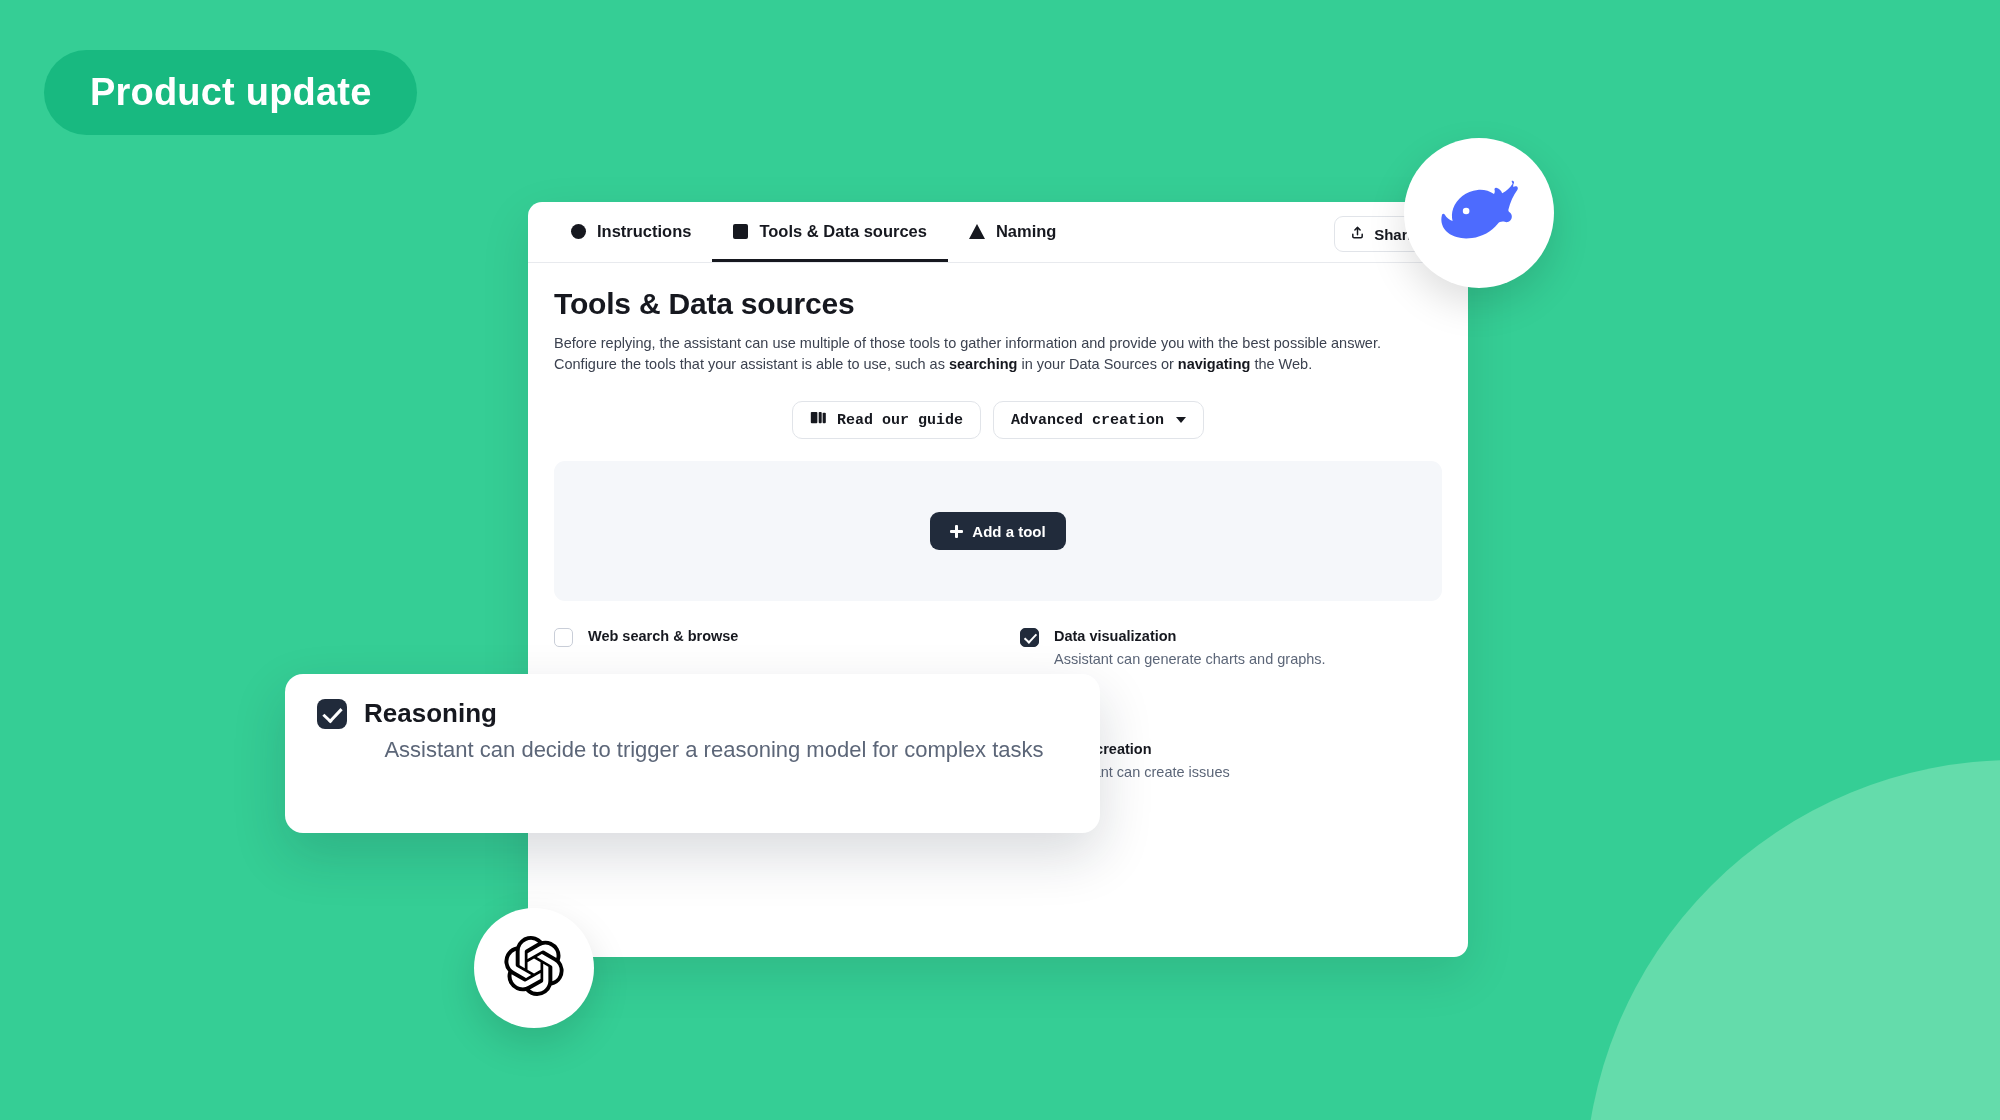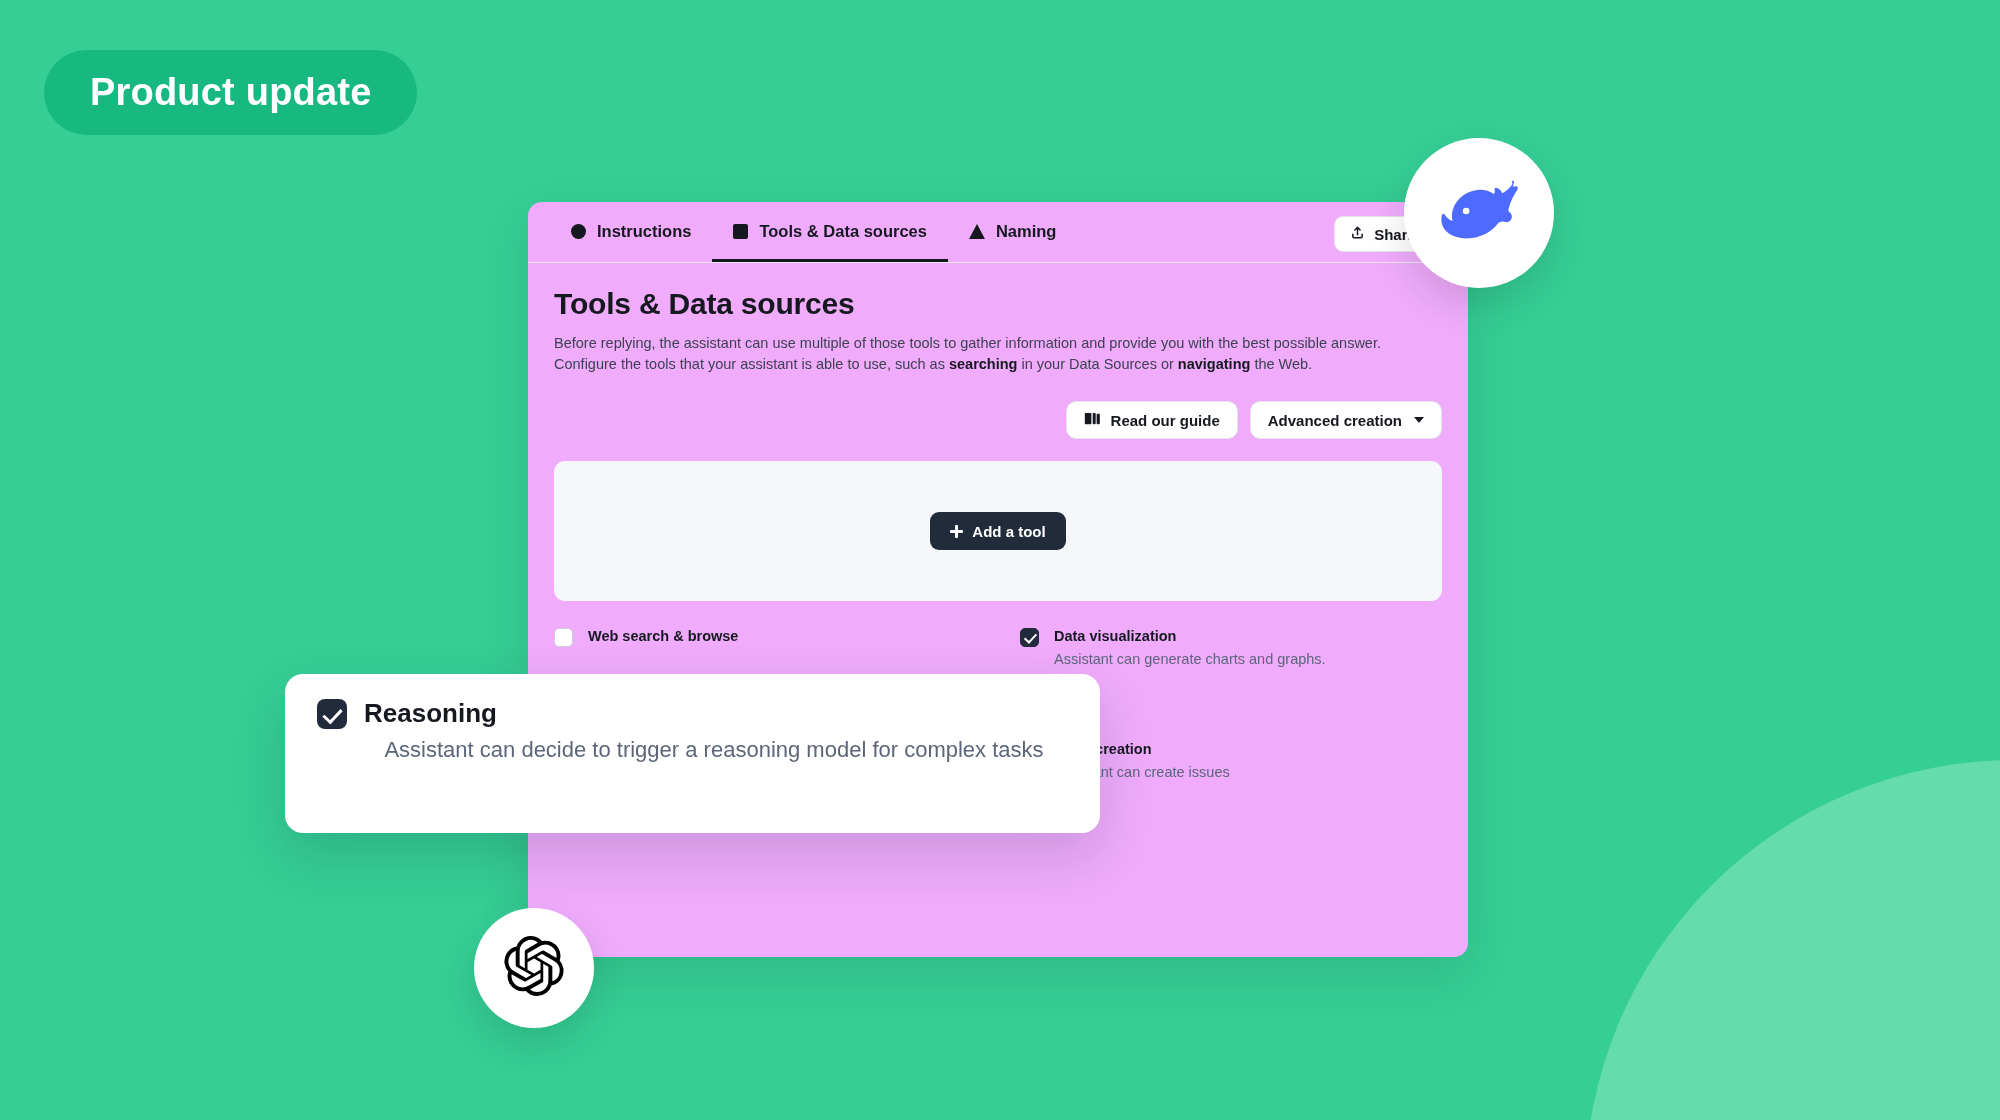--- a/index.html
+++ b/index.html
@@ -48,21 +48,21 @@
     white-space: nowrap;
   }
 
   
   .app-card {
     position: absolute;
     left: 528px;
     top: 202px;
     width: 940px;
     height: 755px;
-    background: #f0abfc;
+    background: #ffffff;
     border-radius: 14px;
     box-shadow: 0 18px 50px rgba(0,0,0,0.10);
     overflow: hidden;
   }
 
   
   .tabbar {
     position: relative;
     height: 61px;
     border-bottom: 1px solid #e8eaee;
@@ -127,22 +127,23 @@
     margin-top: 12px;
     font-size: 14.5px;
     line-height: 1.42;
     color: #3c4250;
   }
   .page-desc b { font-weight: bold; color: #16181f; }
 
   .actions-row {
     margin-top: 27px;
     display: flex;
-    justify-content: flex-end;
+    justify-content: center;
     gap: 12px;
+    font-family: Liberation Mono, monospace;
   }
   .ghost-btn {
     height: 38px;
     display: flex;
     align-items: center;
     gap: 10px;
     padding: 0 17px;
     border: 1px solid #e1e4e9;
     border-radius: 10px;
     background: #fff;
@@ -244,21 +245,21 @@
     position: absolute;
     left: 285px;
     top: 674px;
     width: 815px;
     height: 159px;
     background: #ffffff;
     border-radius: 18px;
     box-shadow: 0 22px 54px rgba(20,30,50,0.16);
     padding: 24px 30px 0 32px;
   }
-  .float-head { display: flex; align-items: flex-end; gap: 17px; }
+  .float-head { display: flex; align-items: center; gap: 17px; }
   .cb-lg {
     width: 30px; height: 30px;
     border-radius: 8px;
     background: #212b3b;
     position: relative;
     flex: 0 0 auto;
     cursor: pointer;
   }
   .cb-lg::after {
     content: "";

